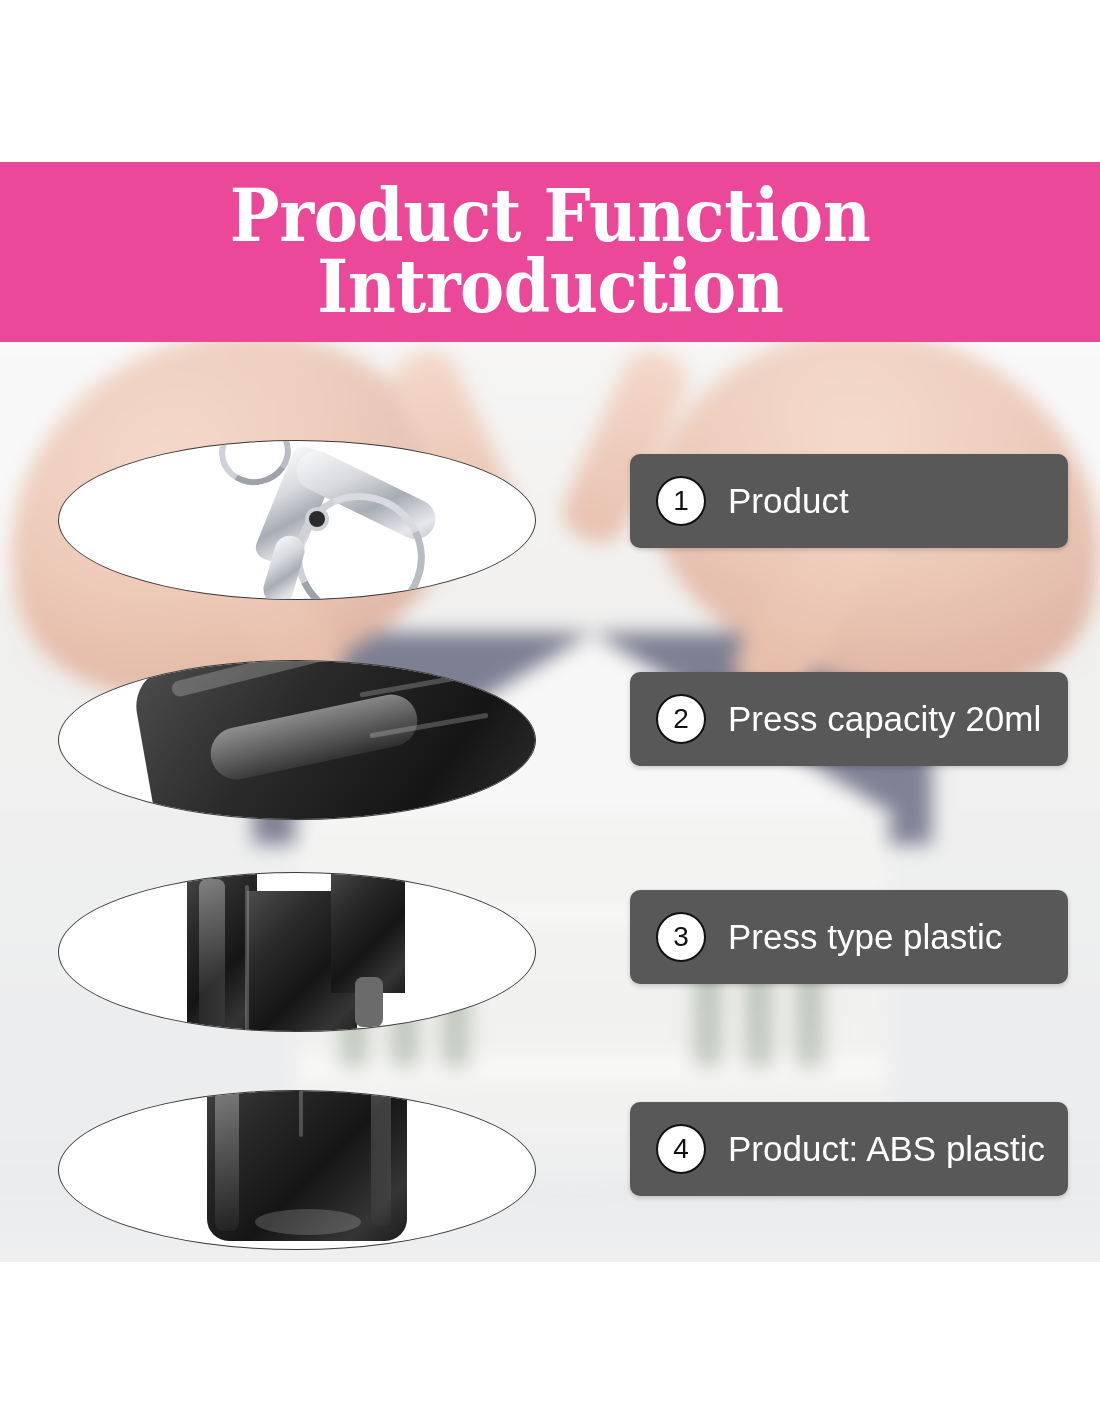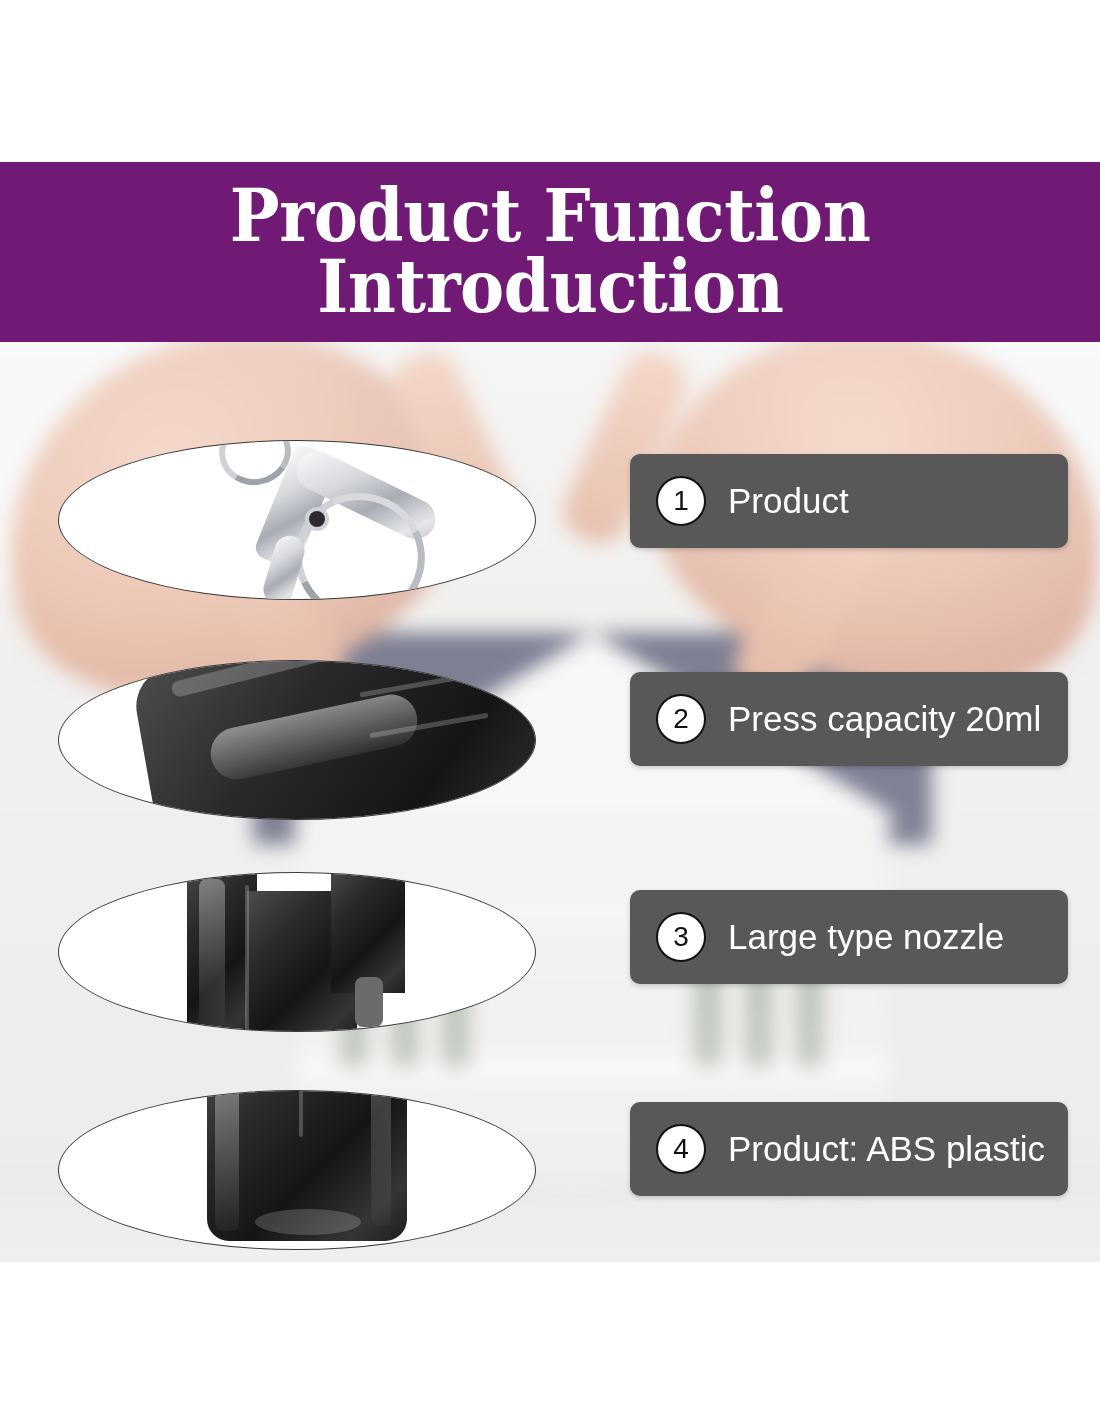--- a/index.html
+++ b/index.html
@@ -19,21 +19,21 @@
     background: #ffffff;
   }
 
   
   .header-band {
     position: absolute;
     left: 0;
     top: 162px;
     width: 1100px;
     height: 180px;
-    background: #701a75;
+    background: #ec4899;
     display: flex;
     flex-direction: column;
     align-items: center;
     justify-content: center;
     overflow: hidden;
   }
   .header-line {
     color: #ffffff;
     font-family: "DejaVu Serif", "Liberation Serif", serif;
     font-weight: bold;
@@ -354,21 +354,21 @@
       <div class="num-circle">
         <span>2</span>
       </div>
       <div class="label-text">Press capacity 20ml</div>
     </div>
 
     <div class="label-box" style="left:630px; top:548px; width:438px;">
       <div class="num-circle">
         <span>3</span>
       </div>
-      <div class="label-text">Large type nozzle</div>
+      <div class="label-text">Press type plastic</div>
     </div>
 
     <div class="label-box" style="left:630px; top:760px; width:438px;">
       <div class="num-circle">
         <span>4</span>
       </div>
       <div class="label-text">Product: ABS plastic</div>
     </div>
 
   </div>

